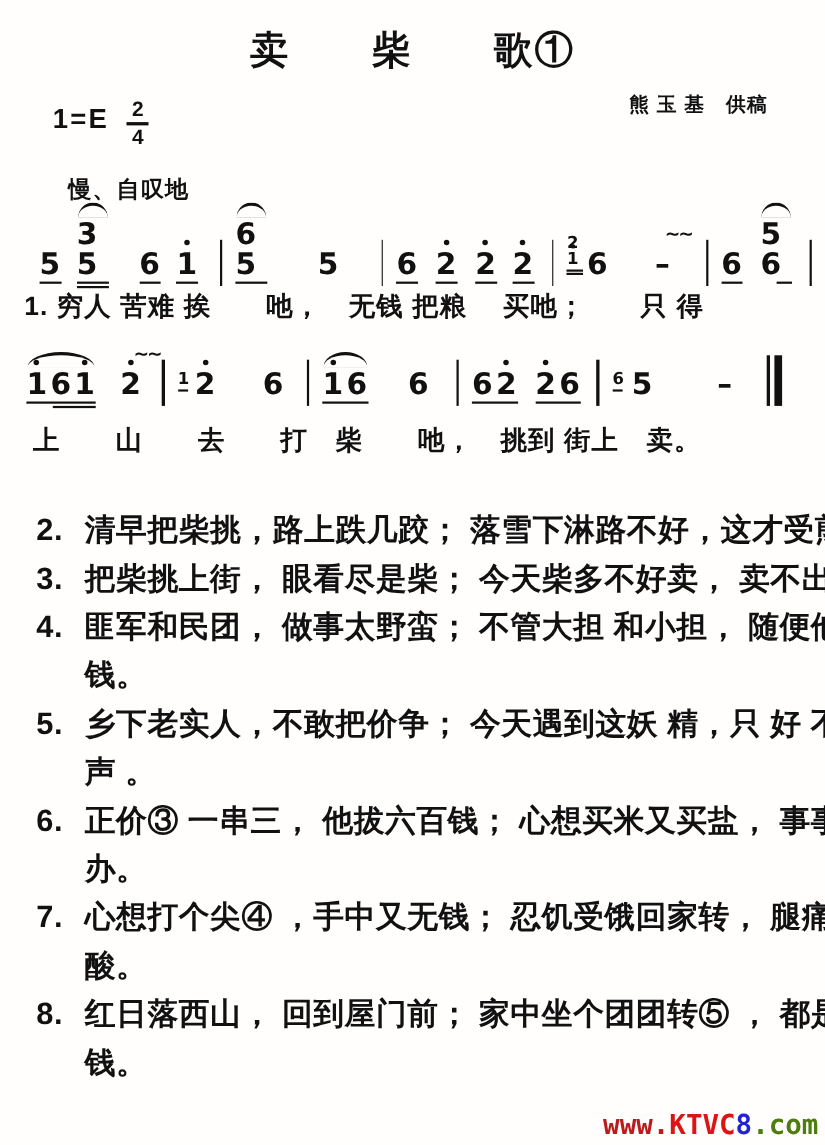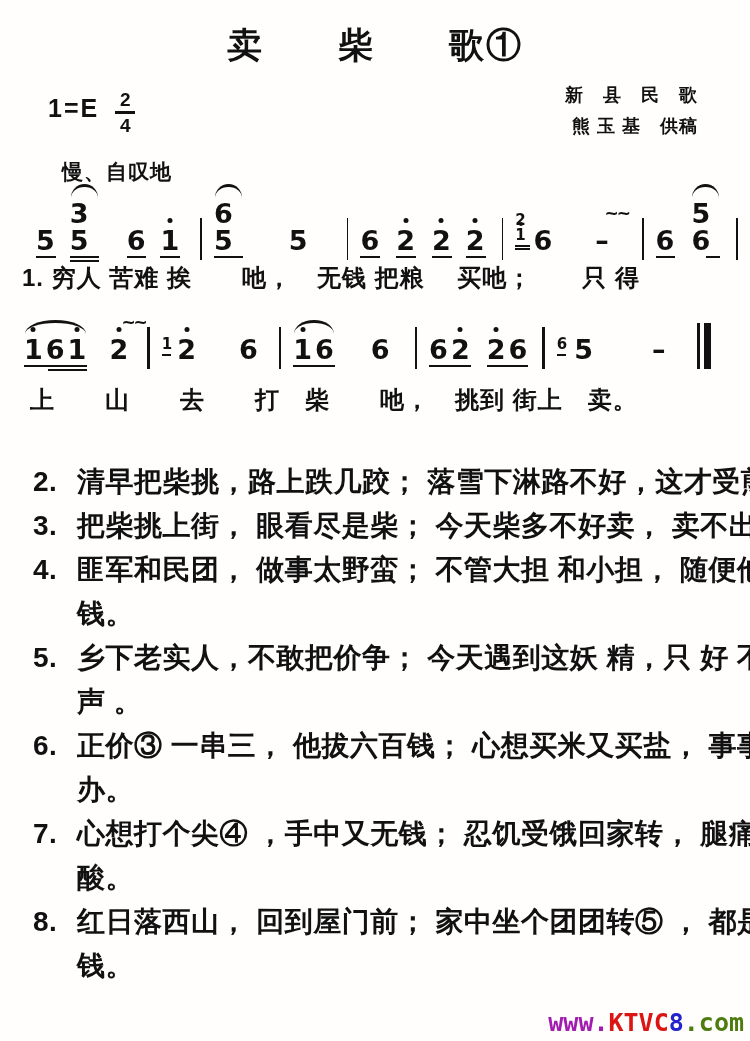--- a/index.html
+++ b/index.html
@@ -74,21 +74,20 @@
   <div class="keyrow">
     <span class="key">1=E</span>
     <span class="frac">
       <span>2</span>
       <i class="fbar"></i>
       <span>4</span>
     </span>
   </div>
 
   <div class="credits">
-    <div class="pre">新　县　民　歌</div>
     <div class="pre">熊 玉 基　供稿</div>
   </div>
 
   <div class="tempo">慢、自叹地</div>
 
   <div id="mline1" class="mline">
       <span class="note" style="margin-right: 12px;"><b class="ch">5</b><em class="ul ul1"></em></span>
       <span class="note" style="margin-right: 26px;"><b class="ch">3</b><b class="ch">5</b><em class="ul ul1"></em><em class="ul ul2"></em><em class="slur"></em></span>
       <span class="note" style="margin-right: 12px;"><b class="ch">6</b><em class="ul ul1"></em></span>
       <span class="note" style="margin-right: 8px;"><b class="ch d">1</b><em class="ul ul1"></em></span>
@@ -164,15 +163,15 @@
         <div class="vline">心想打个尖④ ，手中又无钱； 忍饥受饿回家转， 腿痛腰又</div>
         <div class="vline">酸。</div>
       </div>
       <div class="verse">
         <span class="vnum">8.</span>
         <div class="vline">红日落西山， 回到屋门前； 家中坐个团团转⑤ ， 都是来要</div>
         <div class="vline">钱。</div>
       </div>
     </div>
 
-  <div id="watermark" class="wm"><span style="color: #a21caf;">www.</span><span style="color: rgb(220, 20, 20);">KTVC</span><span style="color: rgb(36, 36, 204);">8</span><span style="color: #4d7c0f;">.com</span></div>
+  <div id="watermark" class="wm"><span style="color: #b91c1c;">www.</span><span style="color: rgb(220, 20, 20);">KTVC</span><span style="color: rgb(36, 36, 204);">8</span><span style="color: #4d7c0f;">.com</span></div>
 
 </div>
 
 </body></html>

